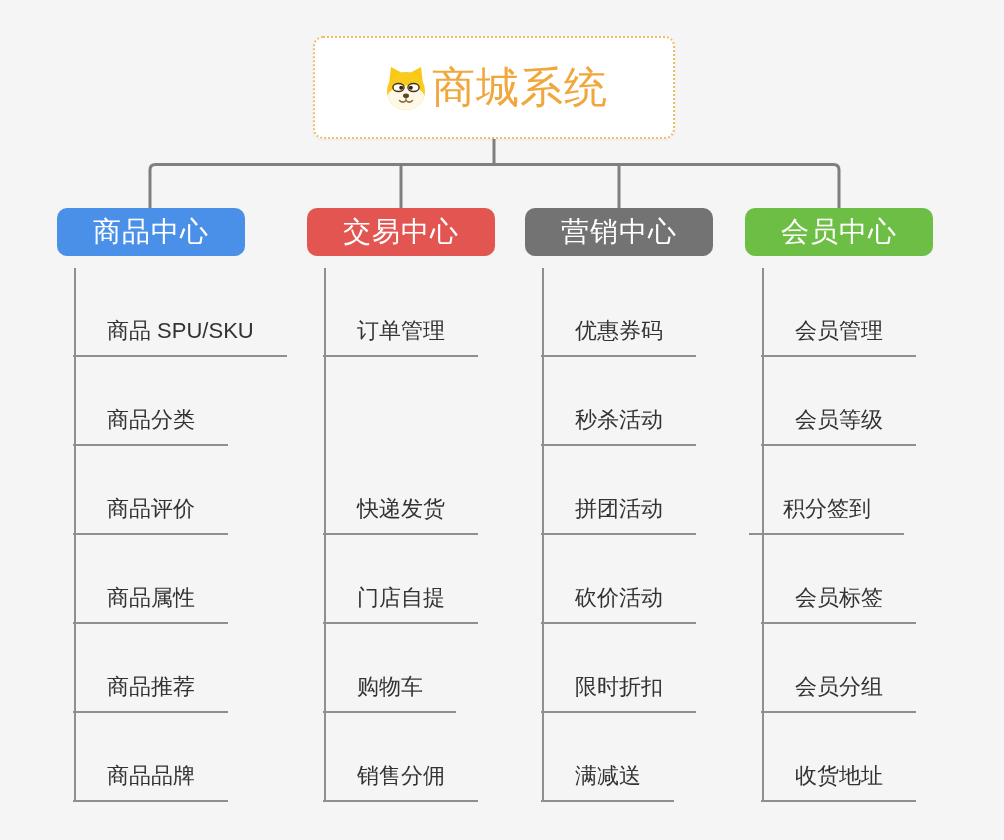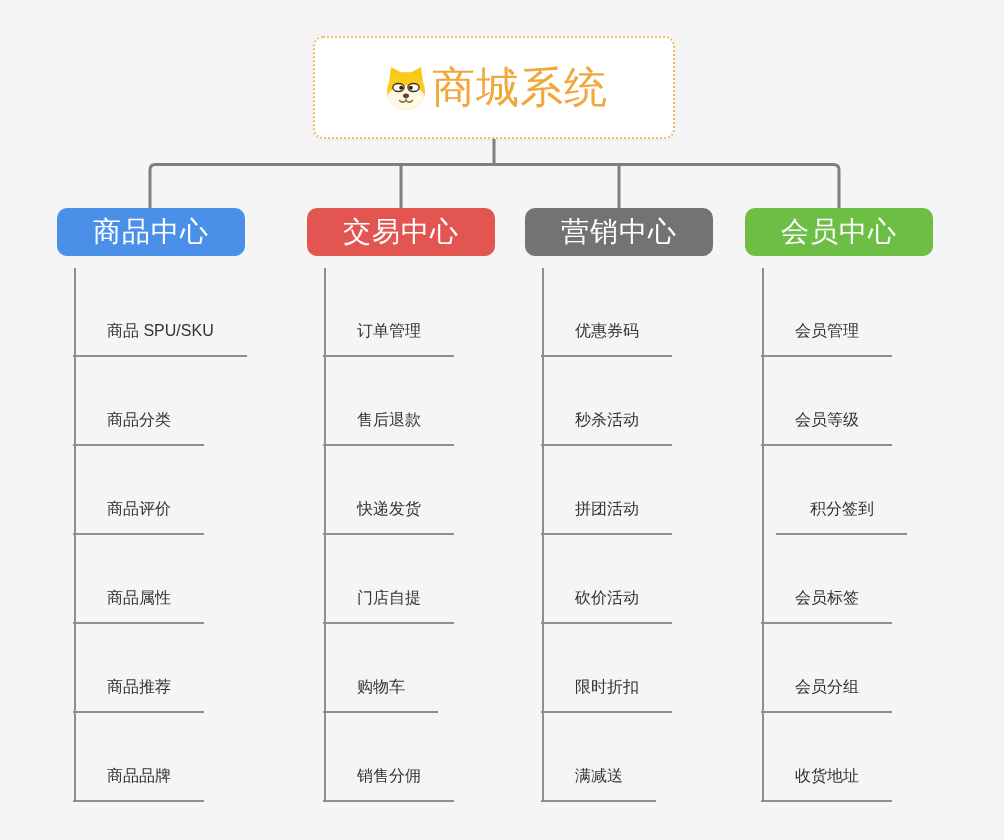--- a/index.html
+++ b/index.html
@@ -66,21 +66,21 @@
     position:absolute;
     top:268px;
     width:2px;
     height:534px;
     background:var(--subline);
   }
   .sub-item{
     position:absolute;
     padding:0 33px 9px 34px;
     border-bottom:2px solid var(--subline);
-    font-size:16px;
+    font-size:22px;
     line-height:30px;
     color:var(--item-text);
     white-space:nowrap;
     cursor:pointer;
   }
 </style>
 </head>
 <body>
 
 <div class="canvas">
@@ -134,38 +134,37 @@
     <div class="sub-item" style="left: 73px; top: 405px;">商品分类</div>
     <div class="sub-item" style="left: 73px; top: 494px;">商品评价</div>
     <div class="sub-item" style="left: 73px; top: 583px;">商品属性</div>
     <div class="sub-item" style="left: 73px; top: 672px;">商品推荐</div>
     <div class="sub-item" style="left: 73px; top: 761px;">商品品牌</div>
     <div class="branch-header" style="left: 307px; background: rgb(227, 85, 81);">
       <span>交易中心</span>
     </div>
     <div class="branch-trunk" style="left: 324px;"></div>
     <div class="sub-item" style="left: 323px; top: 316px;">订单管理</div>
-    <div class="sub-item" style="left: 323px; top: 405px;">售后退款</div>
     <div class="sub-item" style="left: 323px; top: 494px;">快递发货</div>
     <div class="sub-item" style="left: 323px; top: 583px;">门店自提</div>
     <div class="sub-item" style="left: 323px; top: 672px;">购物车</div>
     <div class="sub-item" style="left: 323px; top: 761px;">销售分佣</div>
     <div class="branch-header" style="left: 525px; background: #737373;">
       <span>营销中心</span>
     </div>
     <div class="branch-trunk" style="left: 542px;"></div>
     <div class="sub-item" style="left: 541px; top: 316px;">优惠券码</div>
     <div class="sub-item" style="left: 541px; top: 405px;">秒杀活动</div>
     <div class="sub-item" style="left: 541px; top: 494px;">拼团活动</div>
     <div class="sub-item" style="left: 541px; top: 583px;">砍价活动</div>
     <div class="sub-item" style="left: 541px; top: 672px;">限时折扣</div>
     <div class="sub-item" style="left: 541px; top: 761px;">满减送</div>
     <div class="branch-header" style="left: 745px; background: rgb(108, 190, 68);">
       <span>会员中心</span>
     </div>
     <div class="branch-trunk" style="left: 762px;"></div>
     <div class="sub-item" style="left: 761px; top: 316px;">会员管理</div>
     <div class="sub-item" style="left: 761px; top: 405px;">会员等级</div>
-    <div class="sub-item" style="left: 776px; top: 494px;">积分签到</div>
+    <div class="sub-item" style="left: 749px; top: 494px;">积分签到</div>
     <div class="sub-item" style="left: 761px; top: 583px;">会员标签</div>
     <div class="sub-item" style="left: 761px; top: 672px;">会员分组</div>
     <div class="sub-item" style="left: 761px; top: 761px;">收货地址</div>
   </div>
 
 </body></html>

